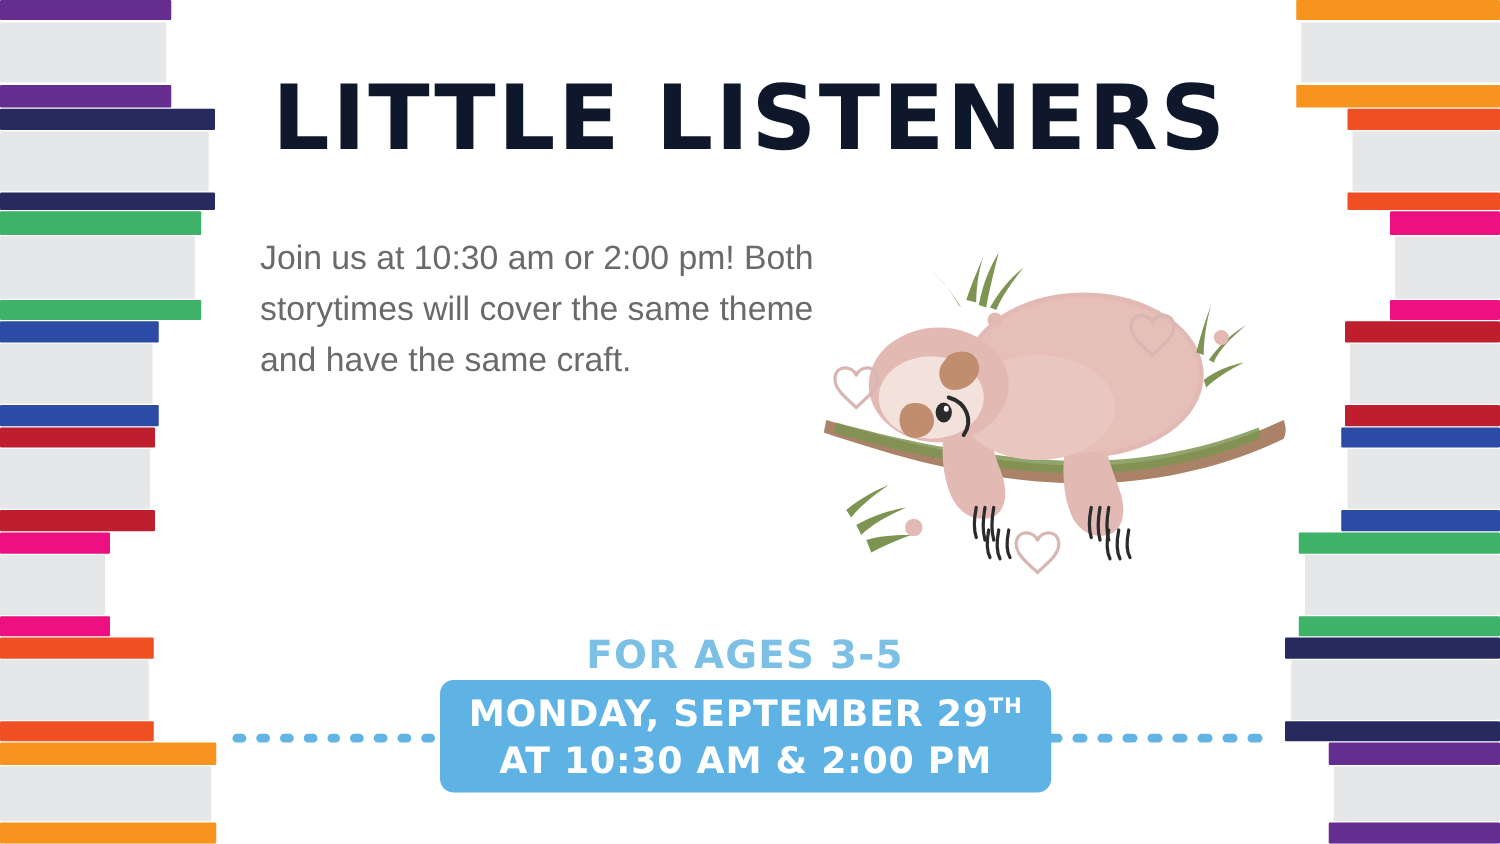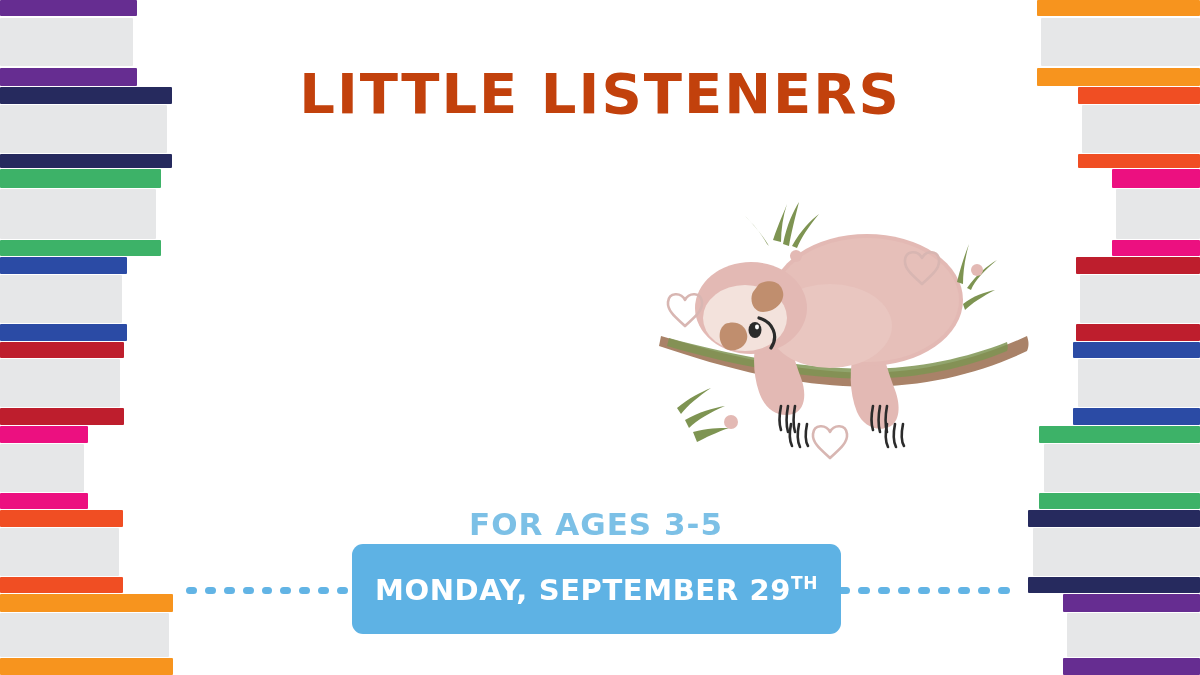--- a/index.html
+++ b/index.html
@@ -32,25 +32,25 @@
   .spine-stack.left .spine{left:0;}
   .spine-stack.right .spine{right:0;}
 
   
   .title{
     position:absolute;
     left:200px;
     top:48px;
     width:800px;
     text-align:center;
-    font-size:56px;
+    font-size:72px;
     line-height:92px;
     letter-spacing:2px;
     font-weight:700;
-    color:#c2410c;
+    color:#0f172a;
     font-family:"DejaVu Sans", sans-serif;
     -webkit-font-smoothing:antialiased;
     white-space:nowrap;
   }
 
   
   .body-copy{
     position:absolute;
     left:208px;
     top:186px;
@@ -188,20 +188,21 @@
       <div class="spine" style="top: 528px; height: 48px; width: 167px; background: rgb(230, 231, 232);"></div>
       <div class="spine" style="top: 577px; height: 16px; width: 172px; background: rgb(38, 42, 94);"></div>
       <div class="spine" style="top: 594px; height: 18px; width: 137px; background: rgb(102, 45, 145);"></div>
       <div class="spine" style="top: 613px; height: 44px; width: 133px; background: rgb(230, 231, 232);"></div>
       <div class="spine" style="top: 658px; height: 17px; width: 137px; background: rgb(102, 45, 145);"></div>
     </div>
 
   <div class="title">LITTLE LISTENERS</div>
 
   <div class="body-copy">
+    <p>Join us at 10:30 am or 2:00 pm! Both storytimes will cover the same theme and have the same craft.</p>
   </div>
 
   <div class="sloth-art">
     <svg viewBox="0 0 380 268" xmlns="http://www.w3.org/2000/svg">
 
       <g>
         <path d="M6 140 C60 156 120 172 190 176 C258 180 320 164 372 140
                  C374 146 374 150 372 155 C320 180 256 194 188 190
                  C118 186 58 168 4 150 Z" fill="#A98268"></path>
         <path d="M14 142 C62 155 118 168 186 172 C250 176 306 164 352 146
@@ -300,15 +301,16 @@
       <span class="seg" style="left: 60px; width: 12px; background: rgb(98, 180, 229);"></span>
       <span class="seg" style="left: 80px; width: 12px; background: rgb(98, 180, 229);"></span>
       <span class="seg" style="left: 100px; width: 12px; background: rgb(98, 180, 229);"></span>
       <span class="seg" style="left: 120px; width: 12px; background: rgb(98, 180, 229);"></span>
       <span class="seg" style="left: 140px; width: 12px; background: rgb(98, 180, 229);"></span>
       <span class="seg" style="left: 160px; width: 12px; background: rgb(98, 180, 229);"></span>
     </div>
 
   <div class="date-banner">
     <div class="line"><span>MONDAY, SEPTEMBER 29</span><sup>TH</sup></div>
+    <div class="line">AT 10:30 AM &amp; 2:00 PM</div>
   </div>
 
 </div>
 
 </body></html>

